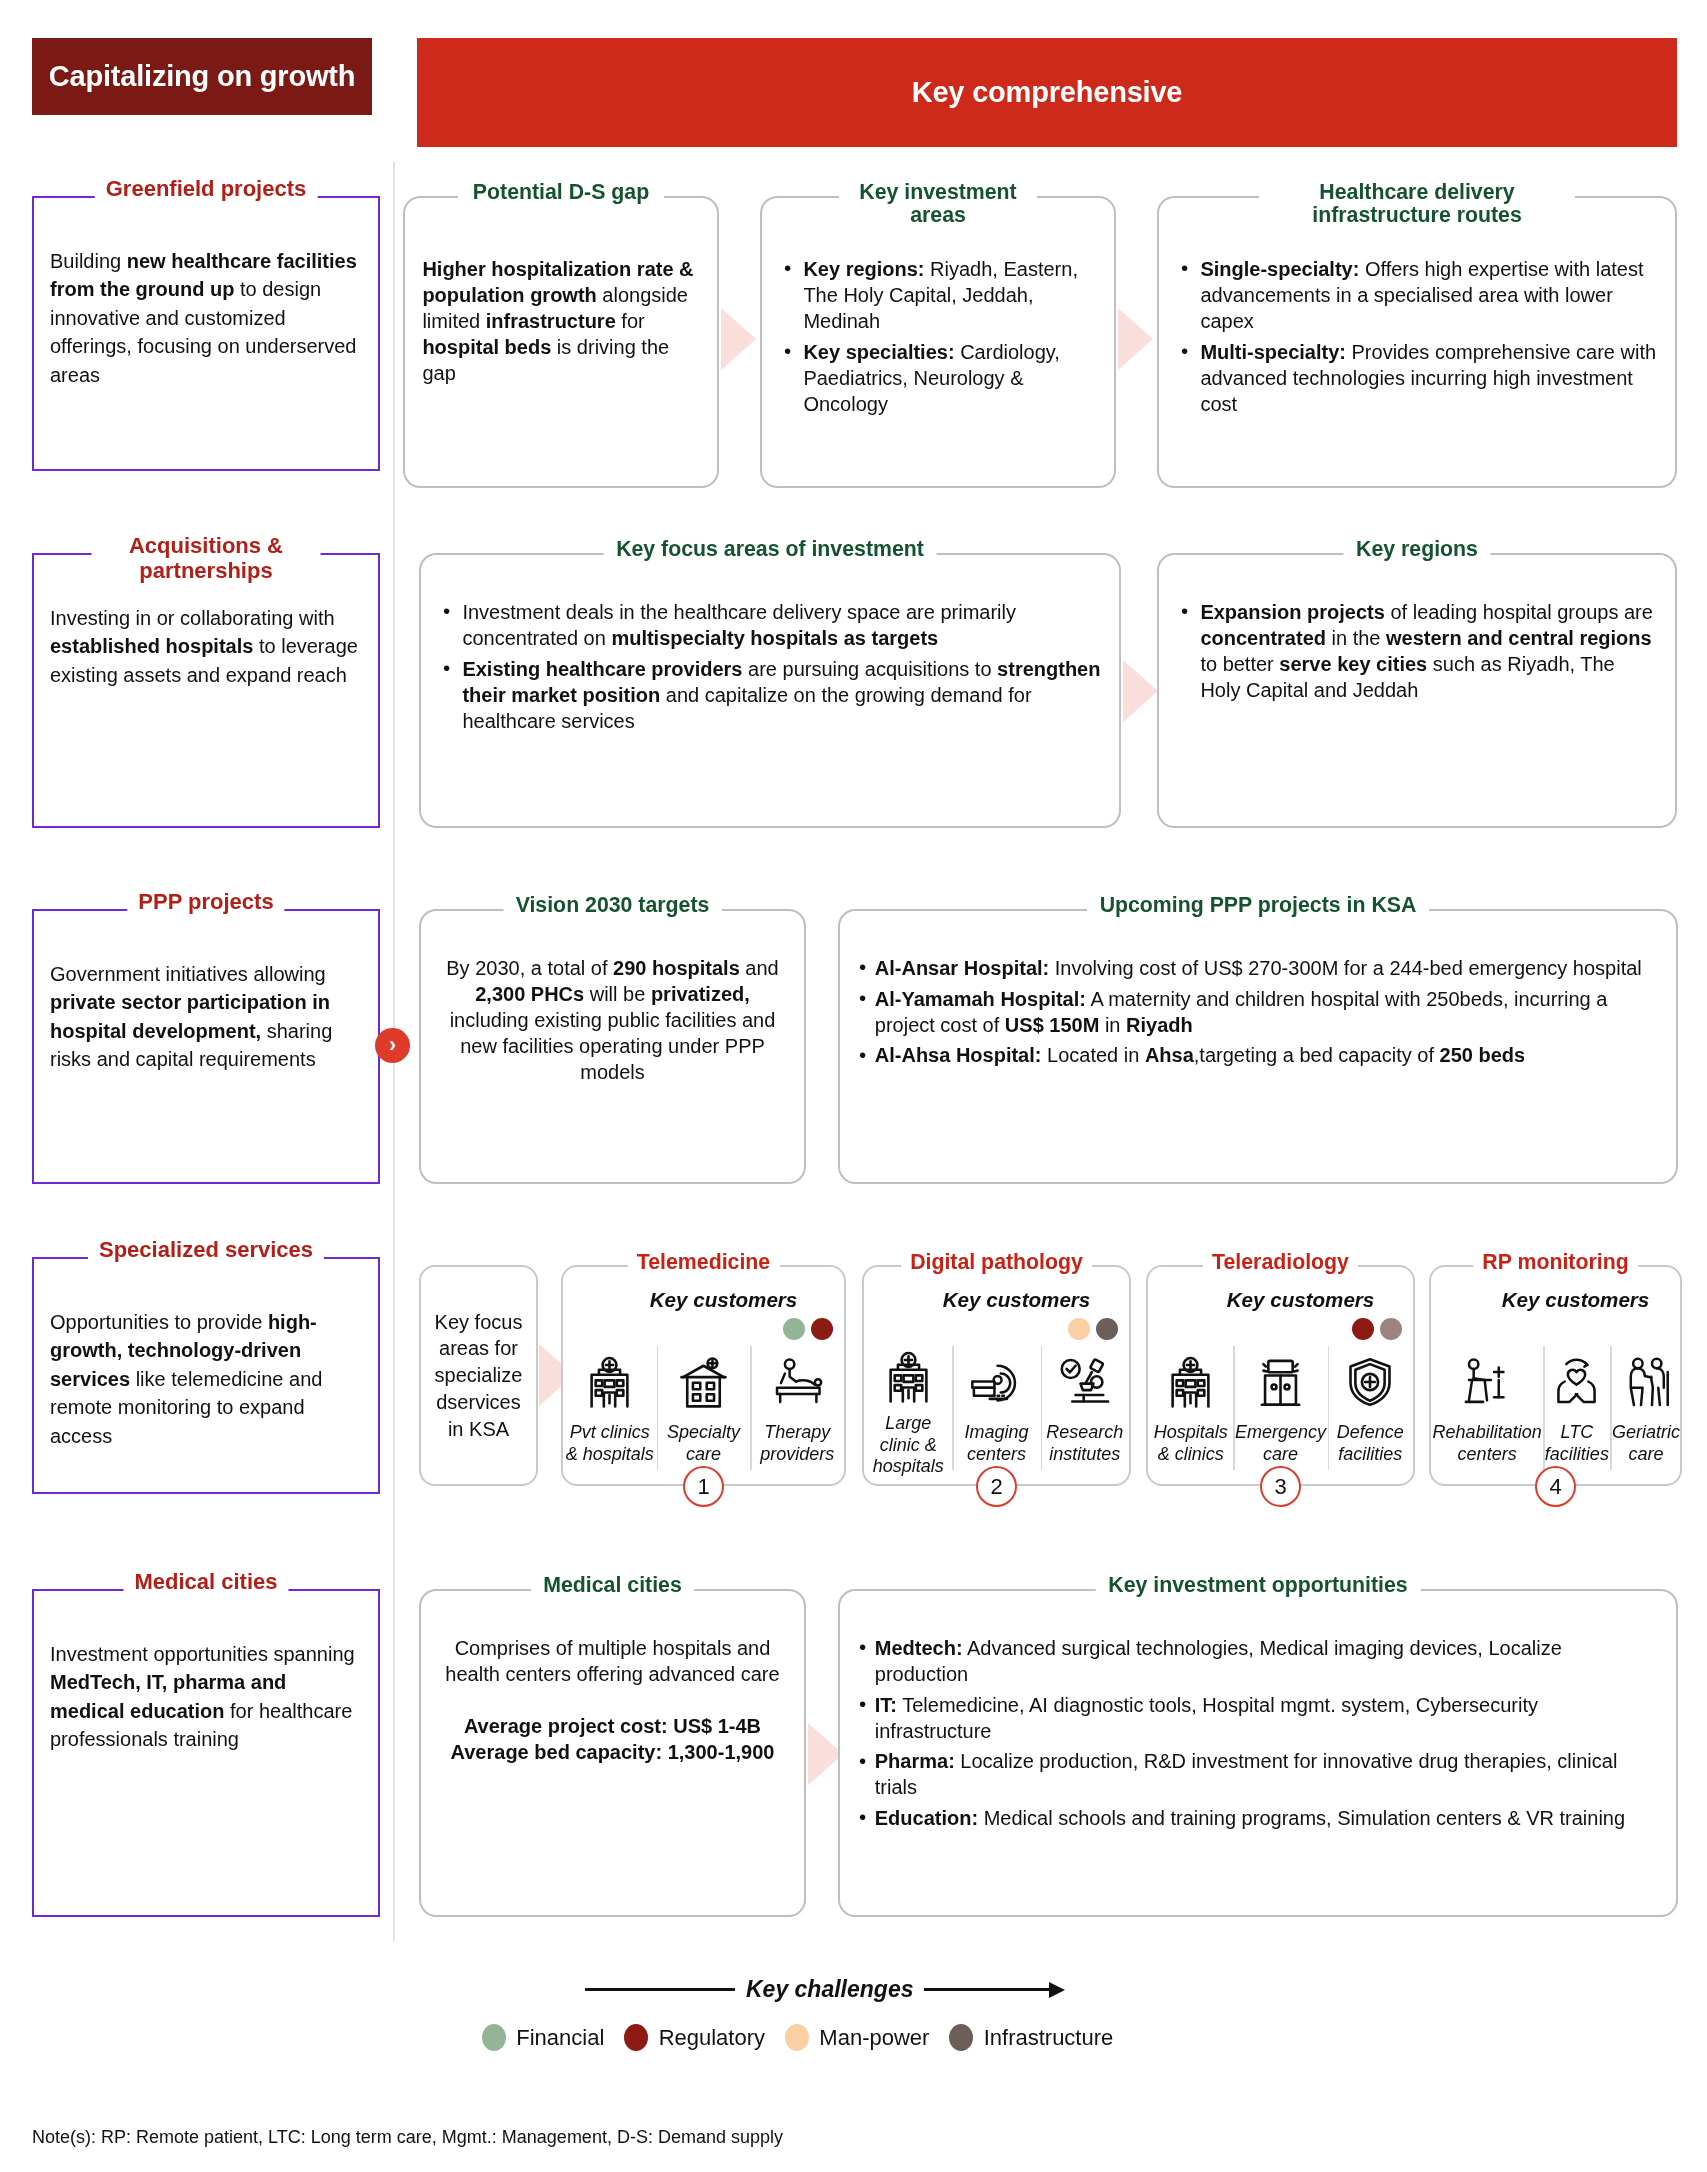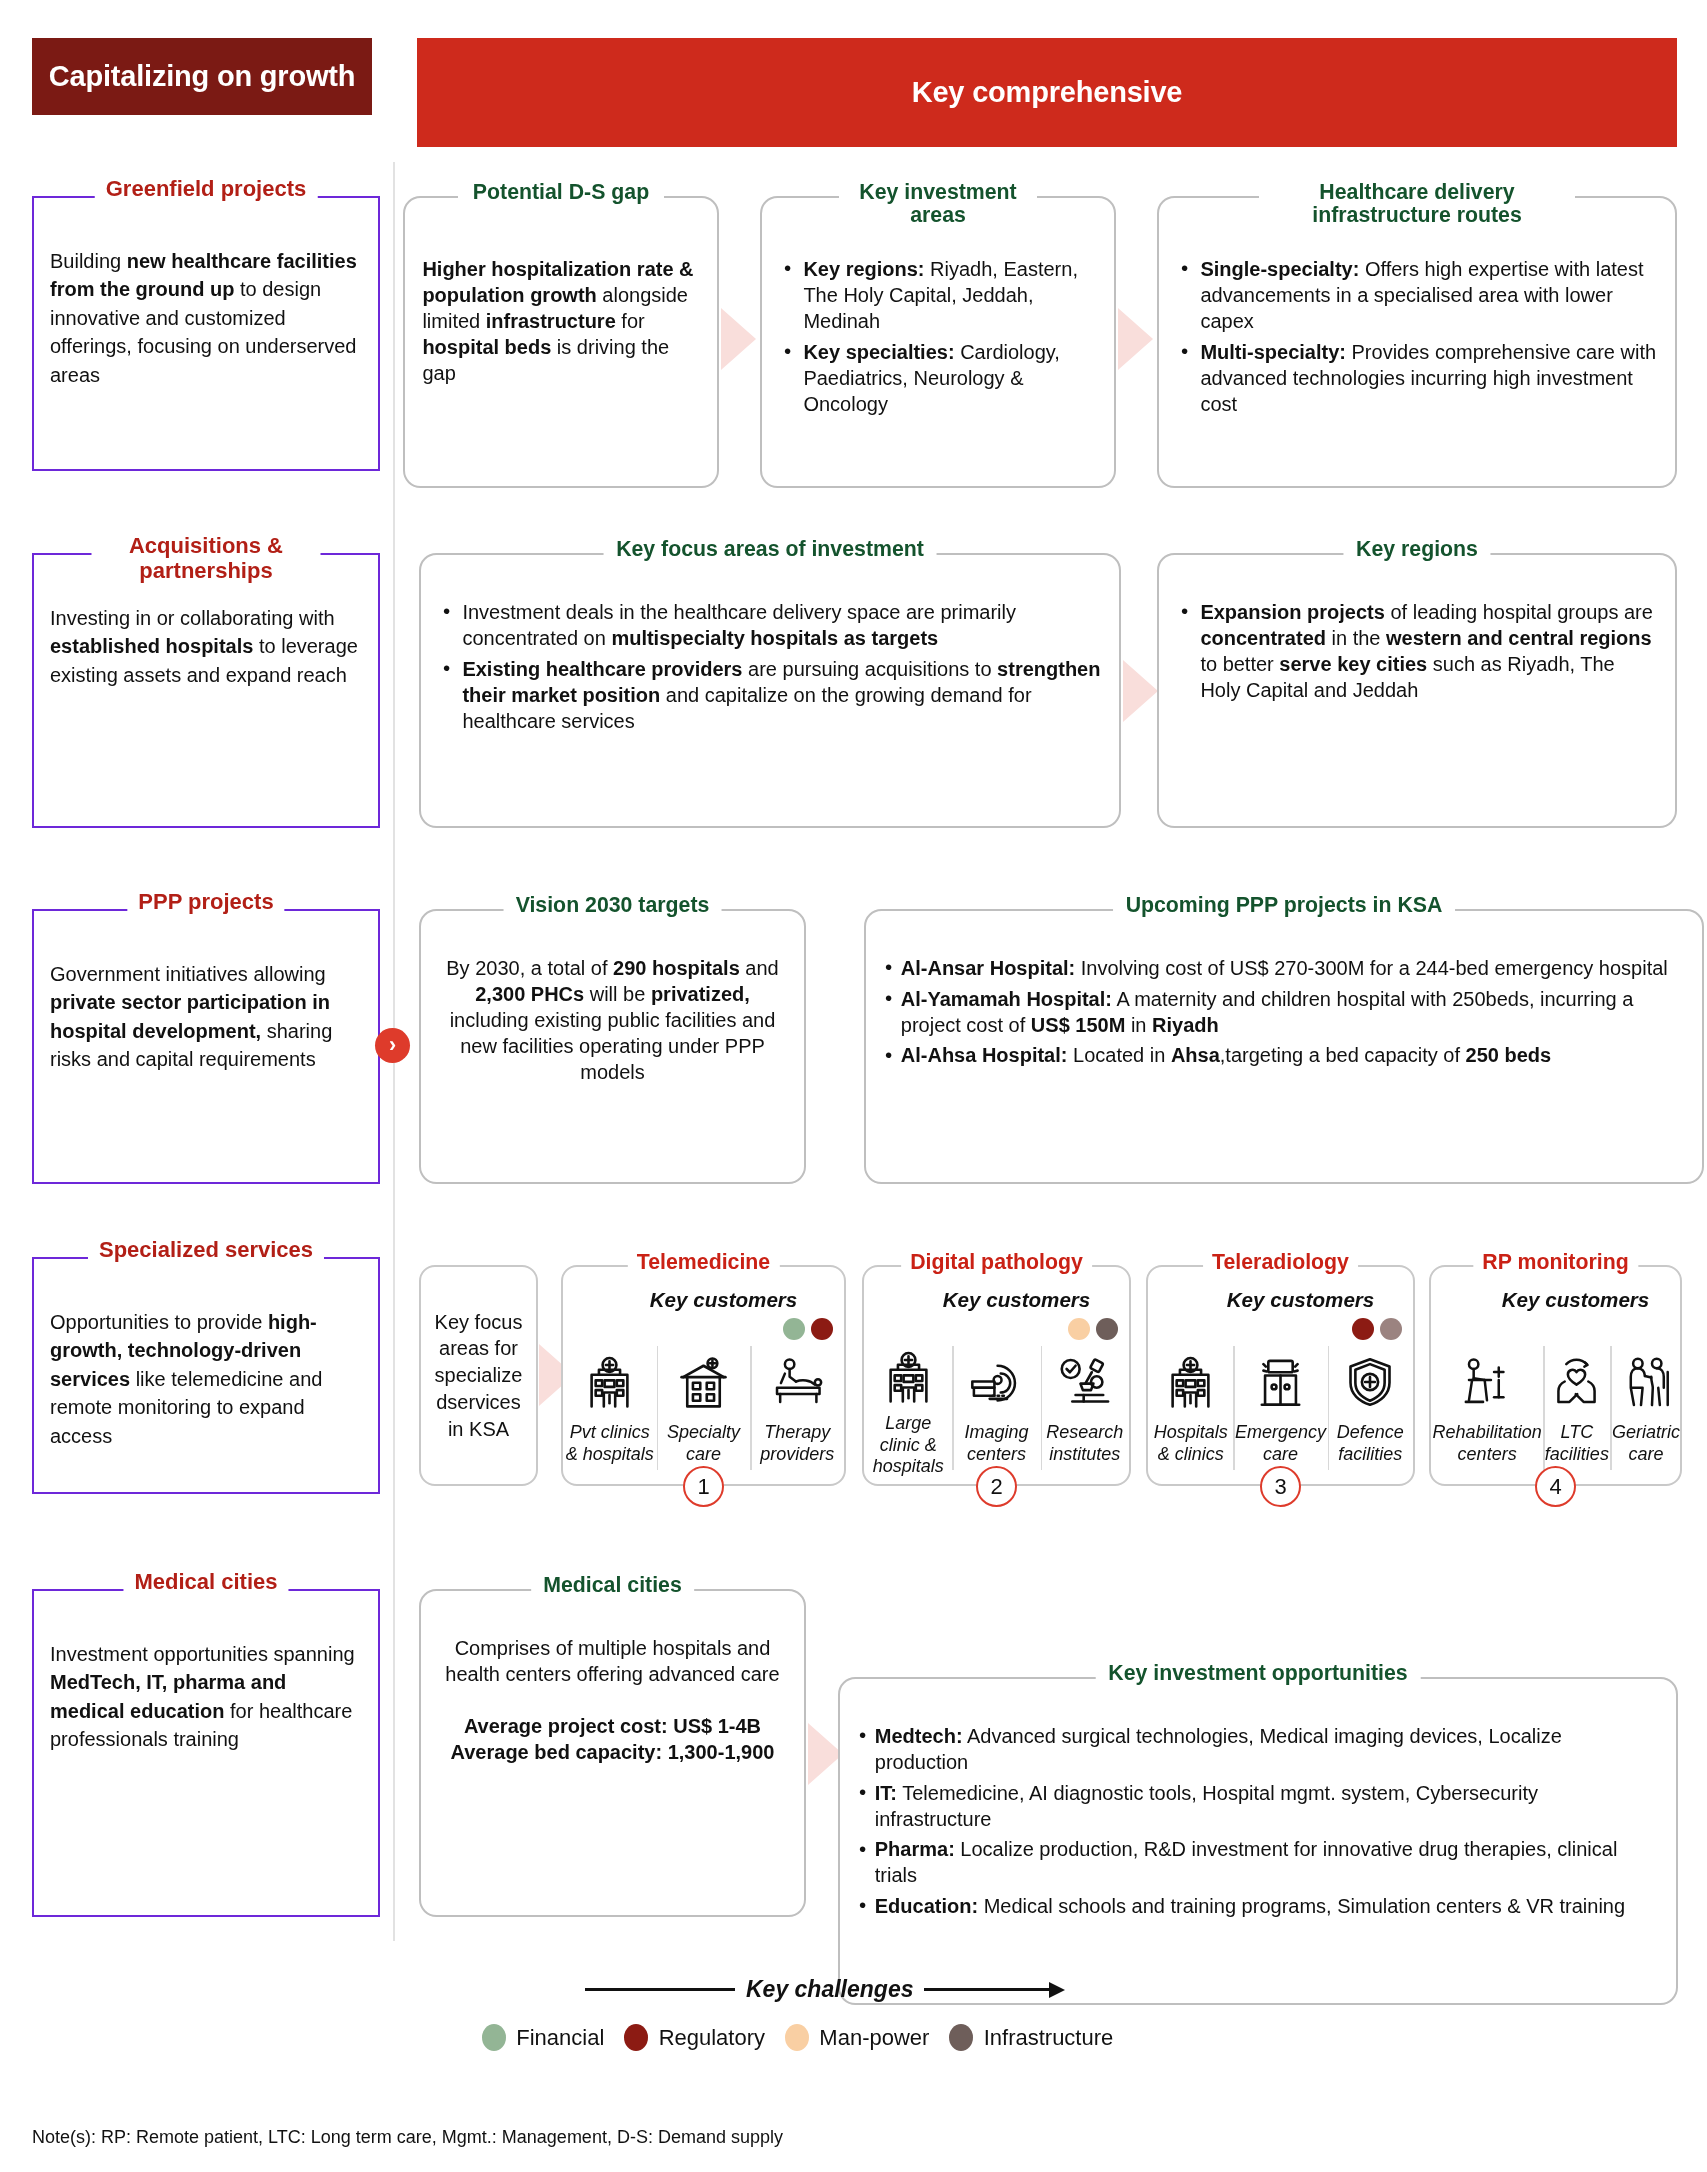--- a/index.html
+++ b/index.html
@@ -210,21 +210,21 @@
   <div class="body pt2">Government initiatives allowing <b>private sector participation in hospital development,</b> sharing risks and capital requirements</div>
 </div>
 
 <div class="redchev" style="left:375px; top:1028px;">›</div>
 
 <div class="card" style="left:419px; top:909px; width:387px; height:275px;">
   <div class="ttl">Vision 2030 targets</div>
   <div class="body pt2" style="text-align:center;">By 2030, a total of <b>290 hospitals</b> and <b>2,300 PHCs</b> will be <b>privatized,</b> including existing public facilities and new facilities operating under PPP models</div>
 </div>
 
-<div class="card" style="left:864px; top:909px; width:840px; height:275px;">
+<div class="card" style="left:838px; top:909px; width:840px; height:275px;">
   <div class="ttl">Upcoming PPP projects in KSA</div>
   <div class="body pt2">
     <ul class="bul tight">
         <li><b>Al-Ansar Hospital:</b> Involving cost of US$ 270-300M for a 244-bed emergency hospital</li>
         <li><b>Al-Yamamah Hospital:</b> A maternity and children hospital with 250beds, incurring a project cost of <b>US$ 150M</b> in <b>Riyadh</b></li>
         <li><b>Al-Ahsa Hospital:</b> Located in <b>Ahsa</b>,targeting a bed capacity of <b>250 beds</b></li>
       </ul>
   </div>
 </div>
 
@@ -493,21 +493,21 @@
   <div class="ttl">Medical cities</div>
   <div class="body pt2">Investment opportunities spanning <b>MedTech, IT, pharma and medical education</b> for healthcare professionals training</div>
 </div>
 
 <div class="card" style="left:419px; top:1589px; width:387px; height:328px;">
   <div class="ttl">Medical cities</div>
   <div class="body pt2" style="text-align:center;">Comprises of multiple hospitals and health centers offering advanced care<br><br><b>Average project cost: US$ 1-4B Average bed capacity: 1,300-1,900</b></div>
 </div>
 <div class="parrow" style="left:808px; top:1723px;"></div>
 
-<div class="card" style="left:838px; top:1677px; width:840px; height:328px;">
+<div class="card" style="left:838px; top:1589px; width:840px; height:328px;">
   <div class="ttl">Key investment opportunities</div>
   <div class="body pt2">
     <ul class="bul tight">
         <li><b>Medtech:</b> Advanced surgical technologies, Medical imaging devices, Localize production</li>
         <li><b>IT:</b> Telemedicine, AI diagnostic tools, Hospital mgmt. system, Cybersecurity infrastructure</li>
         <li><b>Pharma:</b> Localize production, R&amp;D investment for innovative drug therapies, clinical trials</li>
         <li><b>Education:</b> Medical schools and training programs, Simulation centers &amp; VR training</li>
       </ul>
   </div>
 </div>

